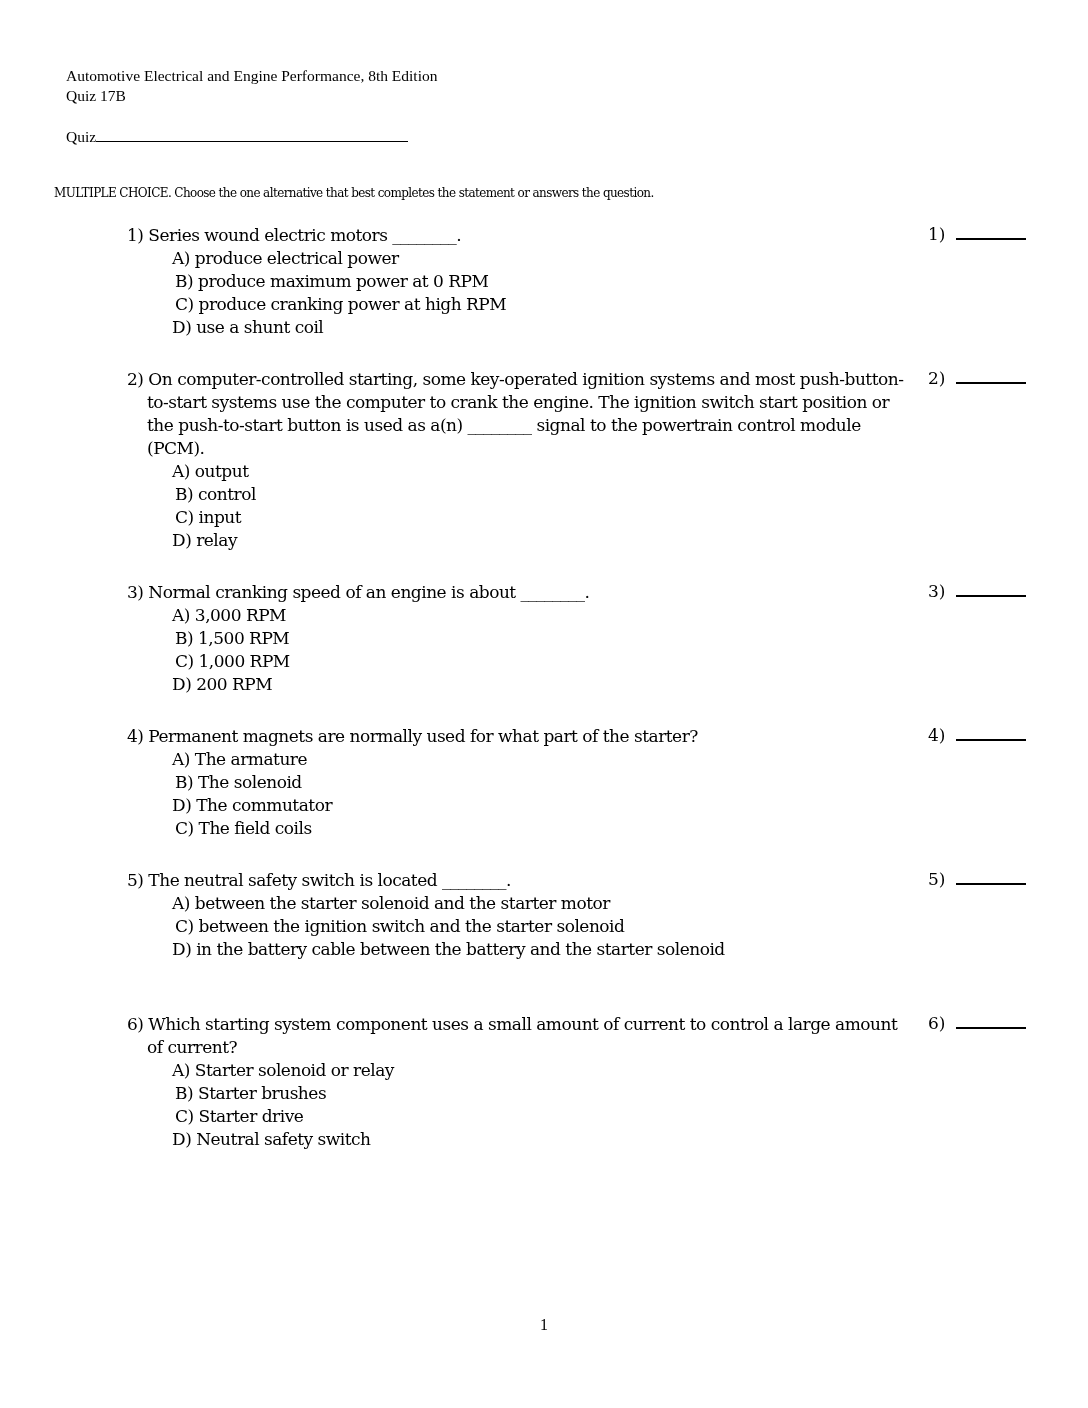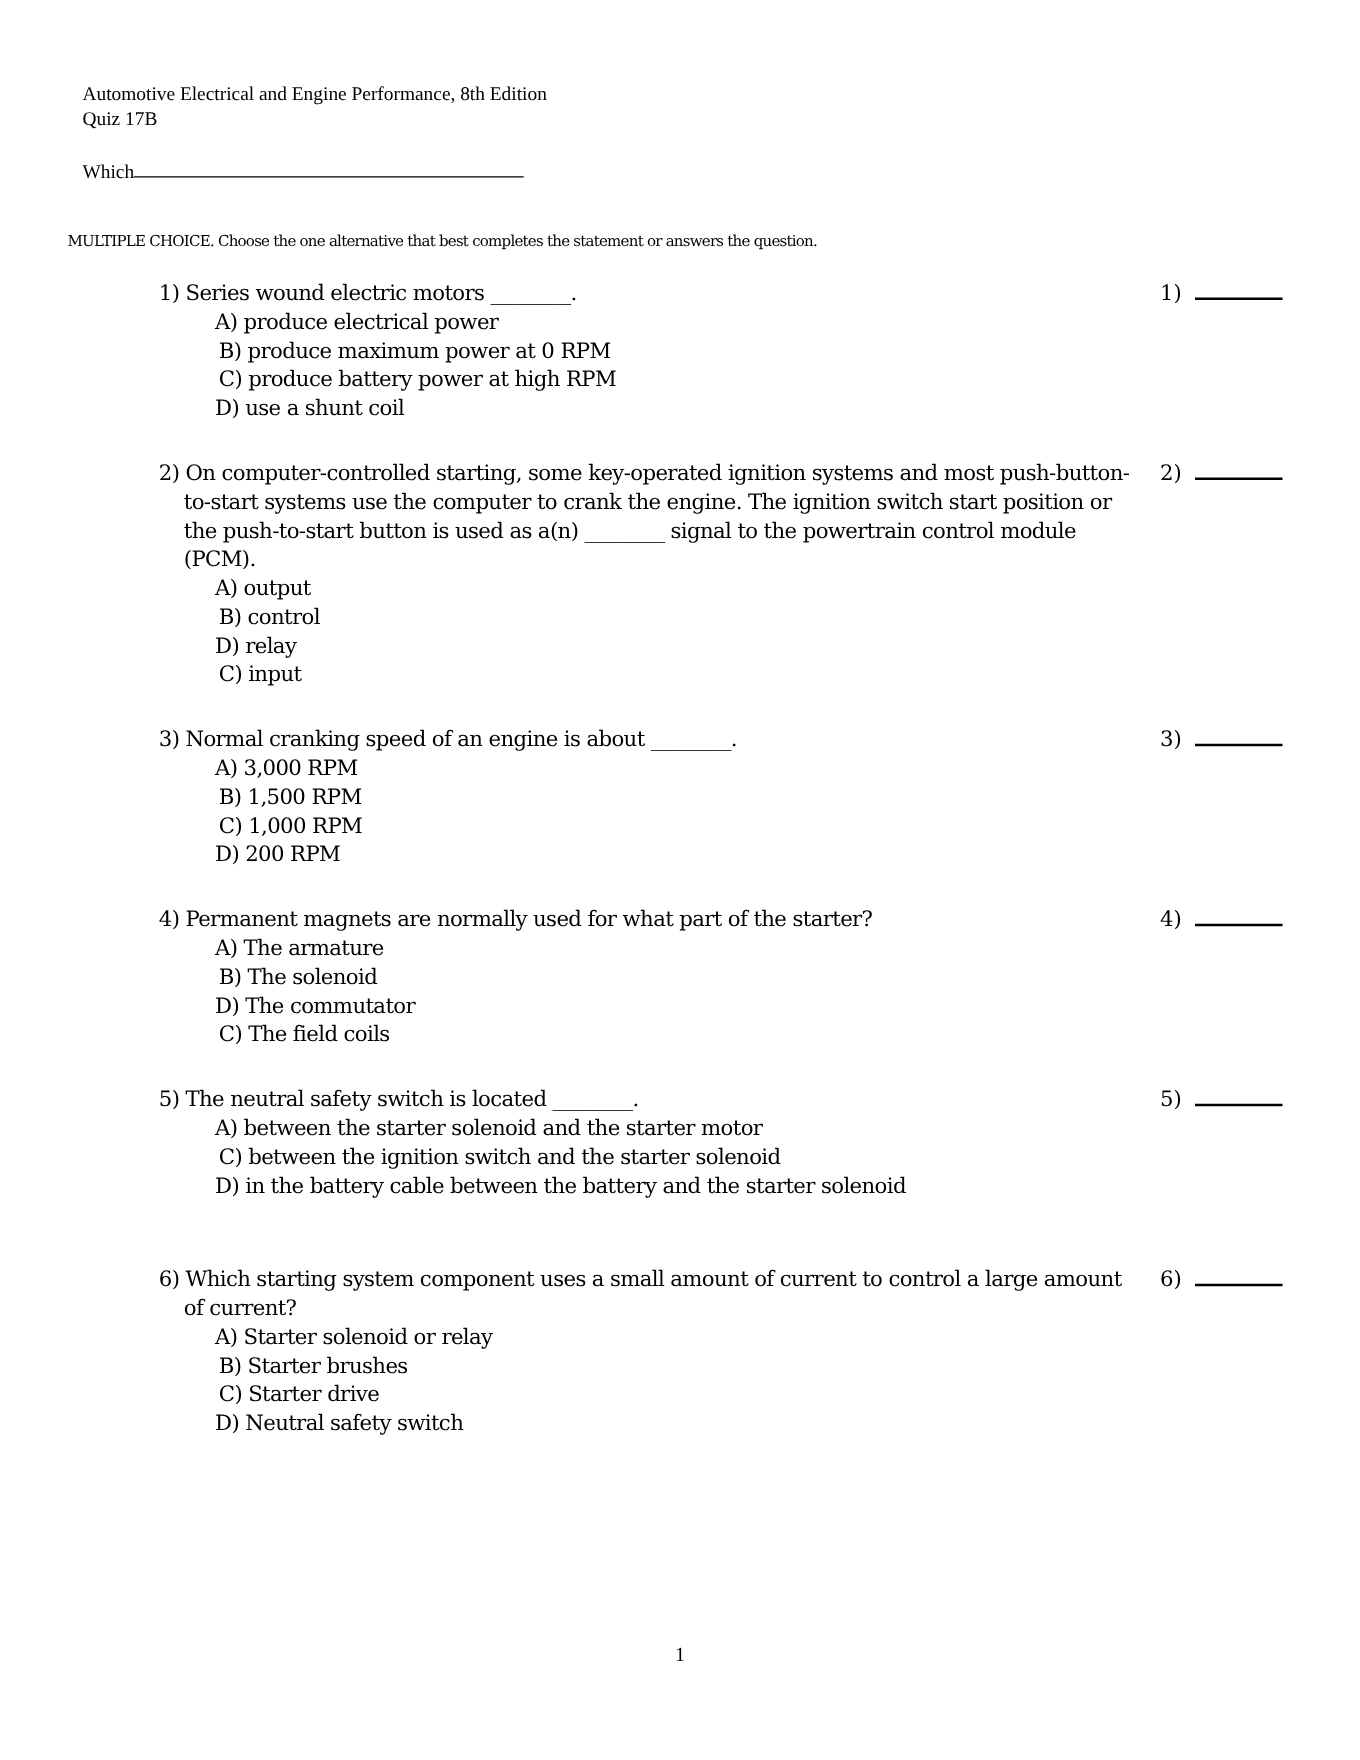--- a/index.html
+++ b/index.html
@@ -27,45 +27,45 @@
     .answer-slot .line { display: inline-block; width: 70px; border-bottom: 2px solid #000; height: 14px; vertical-align: baseline; margin-left: 0; }
 
     #page-number { top: 1316px; left: 540px; font-size: 16px; }
   </style>
 </head>
 <body>
 
 <div id="book-title" class="abs hdr">Automotive Electrical and Engine Performance, 8th Edition</div>
 <div id="quiz-title" class="abs hdr">Quiz 17B</div>
 <div id="name-row" class="abs">
-  <span>Which</span><span id="name-line"></span>
+  <span>Quiz</span><span id="name-line"></span>
 </div>
 
 <div id="instructions" class="abs">MULTIPLE CHOICE.  Choose the one alternative that best completes the statement or answers the question.</div>
 
 <div class="question" style="top:224px;">
   <div class="q-stem"><span>1)</span> <span>Series wound electric motors ________.</span></div>
   <div class="q-options">
     <span class="opt a">A) produce electrical power</span>
     <span class="opt b">B) produce maximum power at 0 RPM</span>
-    <span class="opt c">C) produce battery power at high RPM</span>
+    <span class="opt c">C) produce cranking power at high RPM</span>
     <span class="opt d">D) use a shunt coil</span>
   </div>
 </div>
 <div class="answer-slot" style="top:224px;">
   <span class="lbl">1)</span><span class="line"></span>
 </div>
 
 <div class="question" style="top:368px;">
   <div class="q-stem"><span>2)</span> <span>On computer-controlled starting, some key-operated ignition systems and most push-button-to-start systems use the computer to crank the engine. The ignition switch start position or the push-to-start button is used as a(n) ________ signal to the powertrain control module (PCM).</span></div>
   <div class="q-options">
     <span class="opt a">A) output</span>
     <span class="opt b">B) control</span>
+    <span class="opt c">C) input</span>
     <span class="opt d">D) relay</span>
-    <span class="opt c">C) input</span>
   </div>
 </div>
 <div class="answer-slot" style="top:368px;">
   <span class="lbl">2)</span><span class="line"></span>
 </div>
 
 <div class="question" style="top:581px;">
   <div class="q-stem"><span>3)</span> <span>Normal cranking speed of an engine is about ________.</span></div>
   <div class="q-options">
     <span class="opt a">A) 3,000 RPM</span>

